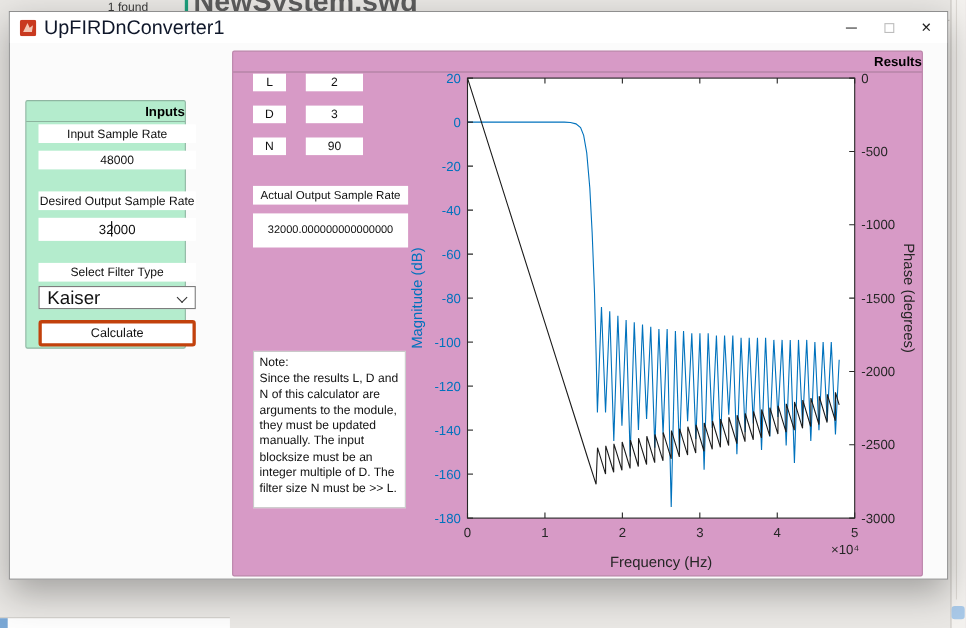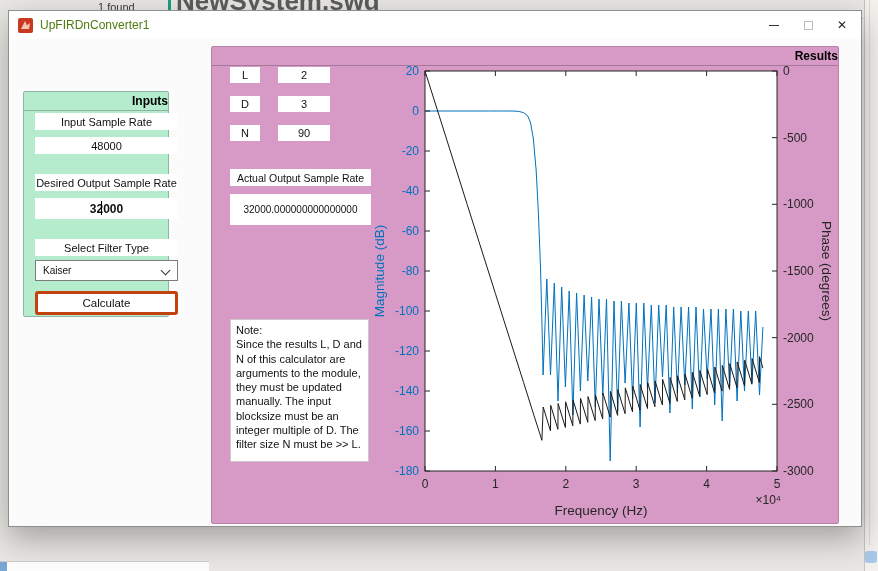--- a/index.html
+++ b/index.html
@@ -16,21 +16,21 @@
   .bg-right-inner{position:absolute;left:869px;top:0;width:1px;height:545px;background:#dcd8d3;}
   .bg-right-blue{position:absolute;left:865px;top:551px;width:12px;height:12px;background:#a9c9e8;border-radius:3px;}
   .bg-bottom-strip{position:absolute;left:0;top:561px;width:209px;height:10px;background:#fdfdfd;border-top:1px solid #cfccc8;}
   .bg-bottom-blue{position:absolute;left:0;top:562px;width:7px;height:9px;background:#7aa7d4;}
 
   
   .app-window{position:absolute;left:8px;top:10px;width:854px;height:517px;background:#fbfbfb;
               border:1px solid #8f8f8f;box-shadow:0 12px 30px rgba(0,0,0,0.30);box-sizing:border-box;}
   .titlebar{position:absolute;left:0;top:0;right:0;height:28px;background:#ffffff;display:flex;align-items:center;}
   .app-icon{margin-left:9px;width:15px;height:15px;flex:0 0 auto;}
-  .win-title{margin-left:7px;font-size:12px;color:#4d7c0f;}
+  .win-title{margin-left:7px;font-size:18px;color:#0f172a;}
   .winbtns{position:absolute;right:2px;top:0;height:28px;display:flex;}
   .winbtn{width:34px;height:28px;display:flex;align-items:center;justify-content:center;font-size:12px;color:#222;cursor:default;}
   .min-glyph{display:block;width:10px;height:1px;background:#333;}
   .max-glyph{display:block;width:9px;height:9px;border:1px solid #bdbdbd;box-sizing:border-box;}
   .client{position:absolute;left:0;top:28px;right:0;bottom:0;}
 
   
   .panel{position:absolute;border-radius:2px;box-sizing:border-box;}
   .inputs-panel{left:14px;top:52px;width:146px;height:226px;background:#b4eccd;border:1px solid #8fb6a2;}
   .results-panel{left:202px;top:7px;width:628px;height:478px;background:#d79ac6;border:1px solid #b982a8;}
@@ -39,25 +39,25 @@
 
   .white-label{position:absolute;background:#fff;font-size:11px;display:flex;align-items:center;
                justify-content:center;box-sizing:border-box;color:#111;}
   .bordered{border:1px solid #7d7d7d;}
 
   
   .in-label-1{left:11px;top:21px;width:143px;height:17px;}
   .in-value-1{left:11px;top:45px;width:143px;height:17px;}
   .in-label-2{left:11px;top:82px;width:143px;height:17px;}
   .edit-field{position:absolute;left:11px;top:106px;width:143px;height:21px;background:#fff;
-              display:flex;align-items:center;justify-content:center;font-size:12px;box-sizing:border-box;font-weight:bold;}
+              display:flex;align-items:center;justify-content:center;font-size:12px;box-sizing:border-box;}
   .caret{position:absolute;left:66px;top:3px;width:1px;height:14px;background:#000;}
   .in-label-3{left:11px;top:147px;width:143px;height:17px;}
   .dropdown{position:absolute;left:11px;top:168px;width:143px;height:21px;background:#fff;box-sizing:border-box;
-            font-size:10px;line-height:19px;padding-left:7px;}
+            font-size:17px;line-height:19px;padding-left:7px;}
   .chev{position:absolute;right:8px;top:6px;width:6px;height:6px;border-right:1.5px solid #333;
         border-bottom:1.5px solid #333;transform:rotate(45deg);}
   .calc-btn{position:absolute;left:11px;top:199px;width:143px;height:24px;background:#fff;border:3px solid #c2410c;
             border-radius:3px;font-size:11.5px;display:flex;align-items:center;justify-content:center;box-sizing:border-box;}
 
   
   .fld-label{width:30px;height:16px;}
   .fld-value{width:52px;height:16px;}
   .row-l .fld-label{left:18px;top:20px;} .row-l .fld-value{left:66px;top:20px;}
   .row-d .fld-label{left:18px;top:49px;} .row-d .fld-value{left:66px;top:49px;}

